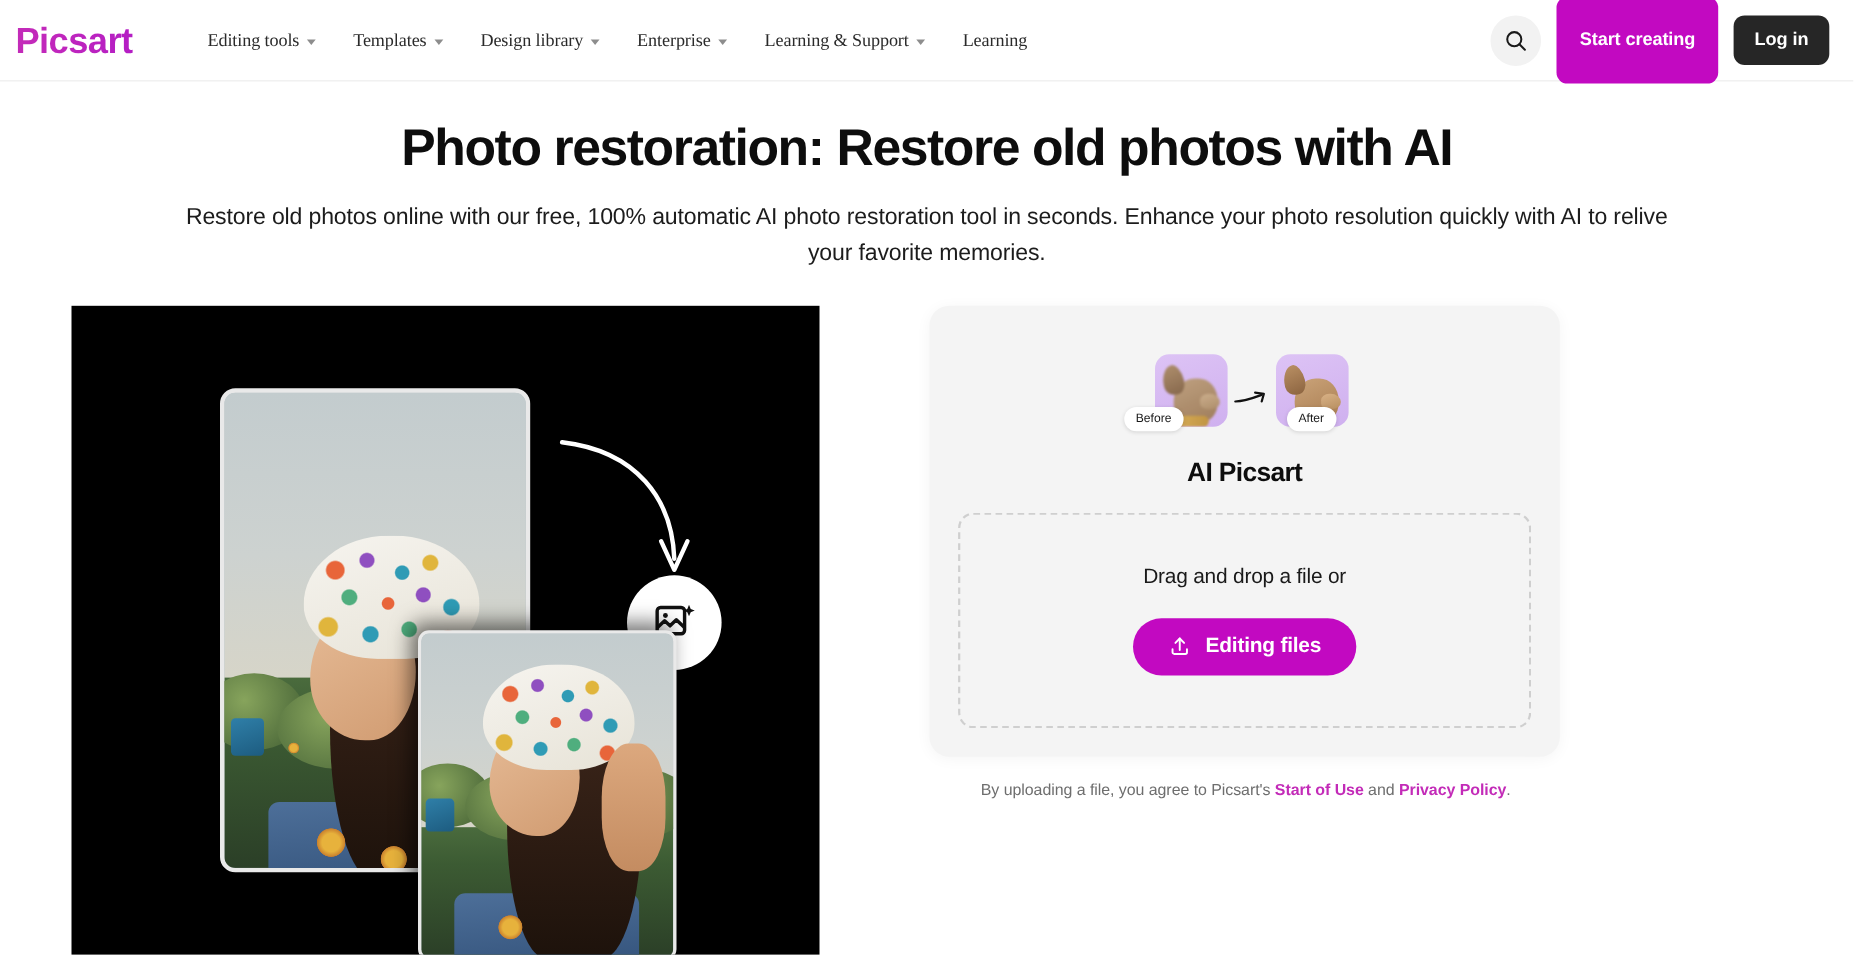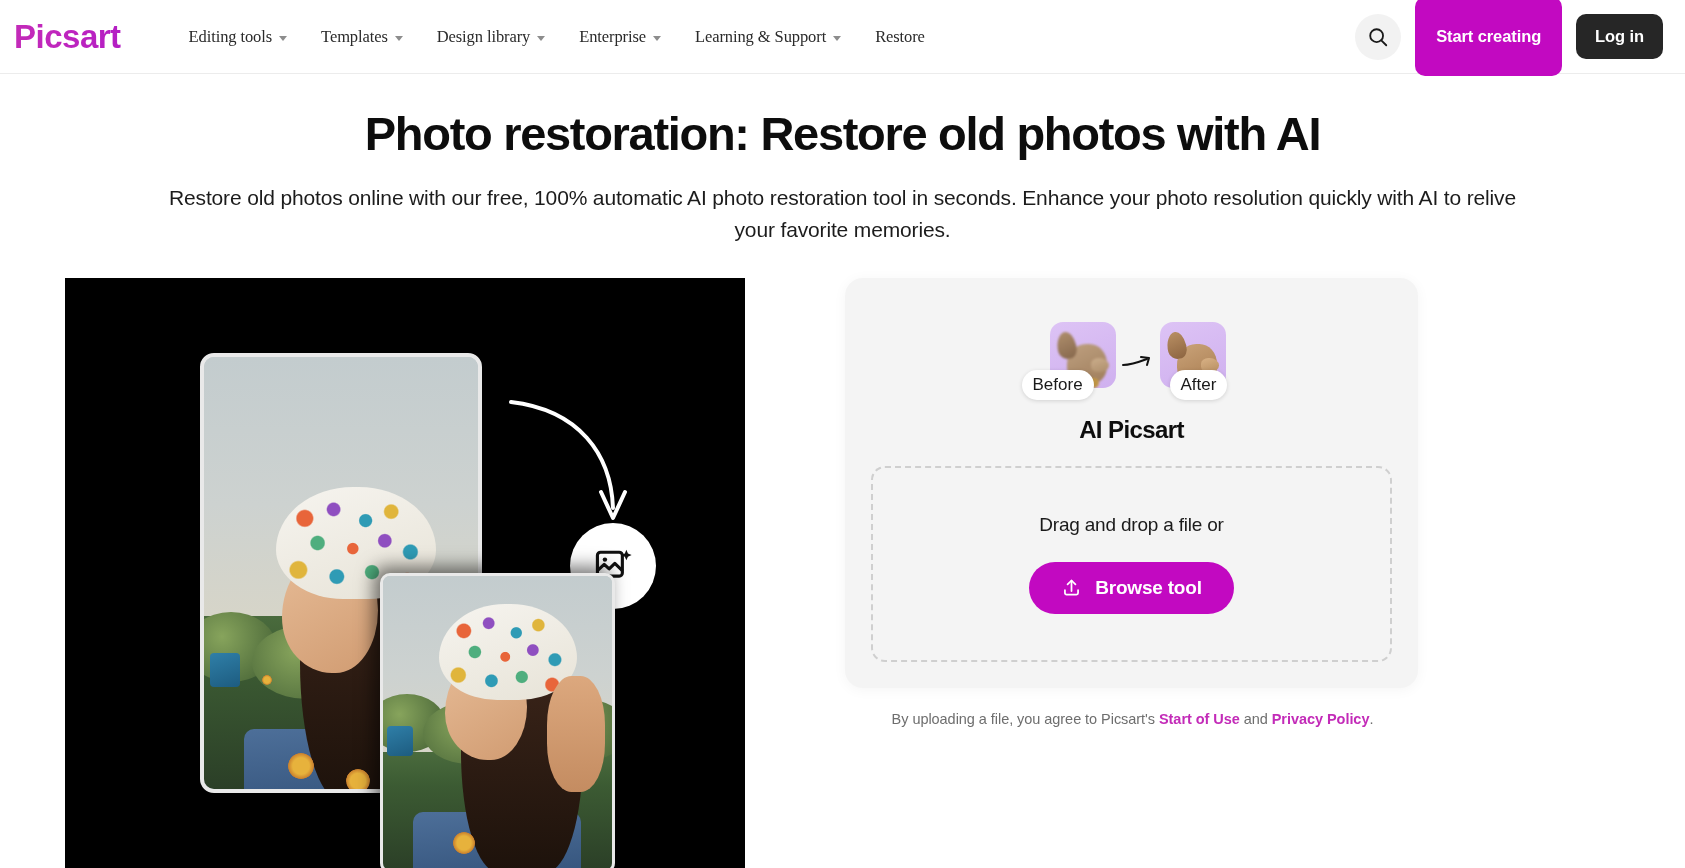--- a/index.html
+++ b/index.html
@@ -276,21 +276,21 @@
   .dog .collar {
     position:absolute; left:16px; top:50px; width:30px; height:10px;
     background: linear-gradient(90deg,#e8b13f,#d0962c);
     border-radius: 6px;
   }
   .thumb.before .dog { filter: blur(0.9px) saturate(.85) contrast(.9); }
   .badge-pill {
     position: absolute;
     background: #fff;
     border-radius: 999px;
-    font-size: 17px;
+    font-size: 11px;
     color: #1a1a1a;
     padding: 5px 11px;
     box-shadow: 0 1px 4px rgba(0,0,0,.14);
     white-space: nowrap;
     font-weight: 400;
   }
   .badge-pill.before { left: 0; top: 48px; }
   .badge-pill.after  { left: 148px; top: 48px; }
   .arrow-mid {
     position: absolute;
@@ -371,21 +371,21 @@
     </div>
     <div class="nav-item">
       <span>Enterprise</span>
       <span class="caret"></span>
     </div>
     <div class="nav-item">
       <span>Learning &amp; Support</span>
       <span class="caret"></span>
     </div>
     <div class="nav-item">
-      <span>Restore</span>
+      <span>Learning</span>
     </div>
   </div>
 
   <div class="nav-right">
     <button class="search-btn">
       <svg width="22" height="22" viewBox="0 0 24 24" fill="none">
         <circle cx="10.5" cy="10.5" r="7" stroke="#1a1a1a" stroke-width="2"></circle>
         <line x1="15.6" y1="15.6" x2="21" y2="21" stroke="#1a1a1a" stroke-width="2" stroke-linecap="round"></line>
       </svg>
     </button>
@@ -487,21 +487,21 @@
       <div class="card-title">AI Picsart</div>
 
       <div class="dropzone">
         <div class="dz-text">Drag and drop a file or</div>
         <button class="browse-btn">
           <svg width="21" height="21" viewBox="0 0 24 24" fill="none">
             <path d="M12 16V4" stroke="#fff" stroke-width="2" stroke-linecap="round"></path>
             <path d="M7.5 8.5L12 4l4.5 4.5" stroke="#fff" stroke-width="2" stroke-linecap="round" stroke-linejoin="round"></path>
             <path d="M4.5 15v3.2A1.8 1.8 0 006.3 20h11.4a1.8 1.8 0 001.8-1.8V15" stroke="#fff" stroke-width="2" stroke-linecap="round"></path>
           </svg>
-          <span>Browse tool</span>
+          <span>Editing files</span>
         </button>
       </div>
     </div>
 
     <div class="legal">
       <span>By uploading a file, you agree to Picsart's </span><a>Start of Use</a><span> and </span><a>Privacy Policy</a><span>.</span>
     </div>
   </div>
 
 </div>

